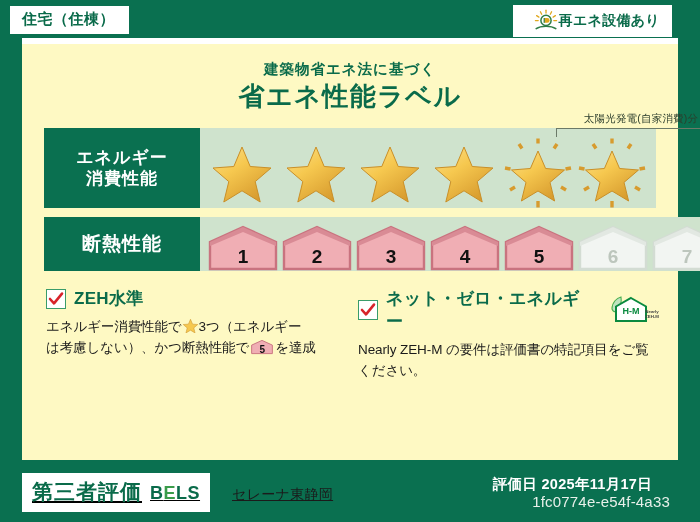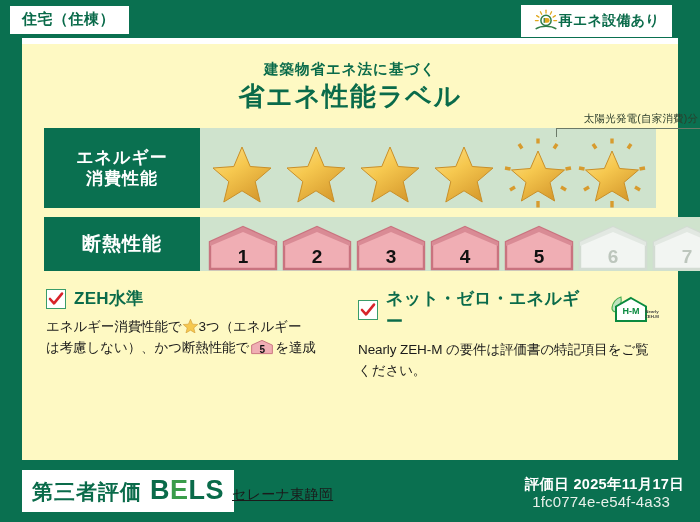--- a/index.html
+++ b/index.html
@@ -42,21 +42,21 @@
     font-size: 15px; font-weight: bold;
     color: #0a6b4a;
     letter-spacing: 0.5px;
     z-index: 5;
   }
 
   
   #renewable-badge {
     position: absolute; right: 28px; top: 5px;
     background: #ffffff;
-    padding: 4px 12px 4px 12px;
+    padding: 4px 12px 4px 20px;
     display: flex; align-items: center; 
     z-index: 5;
   }
   #renewable-badge .badge-text {
     font-size: 14px; font-weight: bold; color: #0a6b4a;
     letter-spacing: 0.3px;
   }
   .sun-icon { width: 26px; height: 24px; display: block; flex: none; }
 
   
@@ -195,38 +195,38 @@
 
   
   #footer {
     position: absolute; left: 0; right: 0; bottom: 0;
     height: 62px;
   }
   #bels-plate {
     position: absolute; left: 22px; bottom: 10px;
     background: #ffffff;
     padding: 5px 10px 6px 10px;
-    display: flex; align-items: baseline; gap: 8px;
+    display: flex; align-items: baseline; gap: 8px; text-decoration: underline;
   }
   #bels-jp {
     font-size: 21px; font-weight: bold; color: #0a6b4a;
     letter-spacing: 1px;
   }
-  #bels-mark { font-size: 27px; font-weight: bold; letter-spacing: 0.5px; }
+  #bels-mark { font-size: 18px; font-weight: bold; letter-spacing: 0.5px; }
   #bels-mark .b  { color: #0a6b4a; }
   #bels-mark .e  { color: #3a9c4a; }
   #bels-mark .ls { color: #0a6b4a; }
   #building-name {
     position: absolute; left: 232px; bottom: 18px;
     font-size: 14px; color: #1b1b1b;
     letter-spacing: 0.3px;
     text-decoration: underline;
   }
   #eval-date {
-    position: absolute; right: 16px; bottom: 28px;
+    position: absolute; right: 48px; bottom: 28px;
     font-size: 14.5px; font-weight: bold; color: #ffffff;
     letter-spacing: 0.3px;
   }
   #eval-id {
     position: absolute; right: 30px; bottom: 12px;
     font-size: 15px; color: #e8f0ea;
     letter-spacing: 0.2px;
   }
 </style>
 </head>

